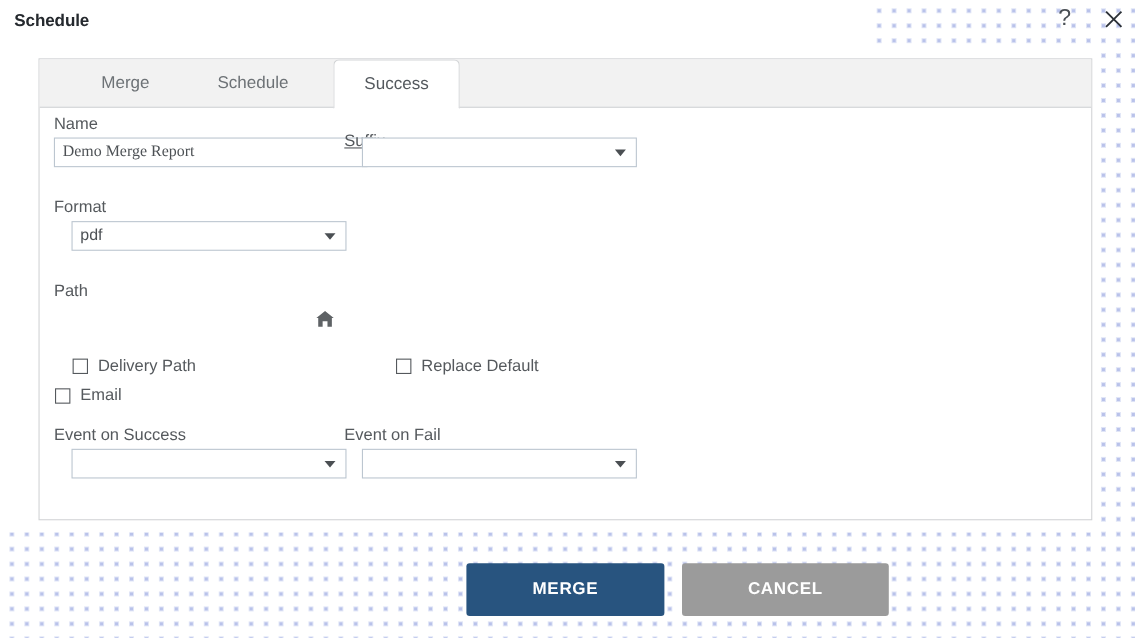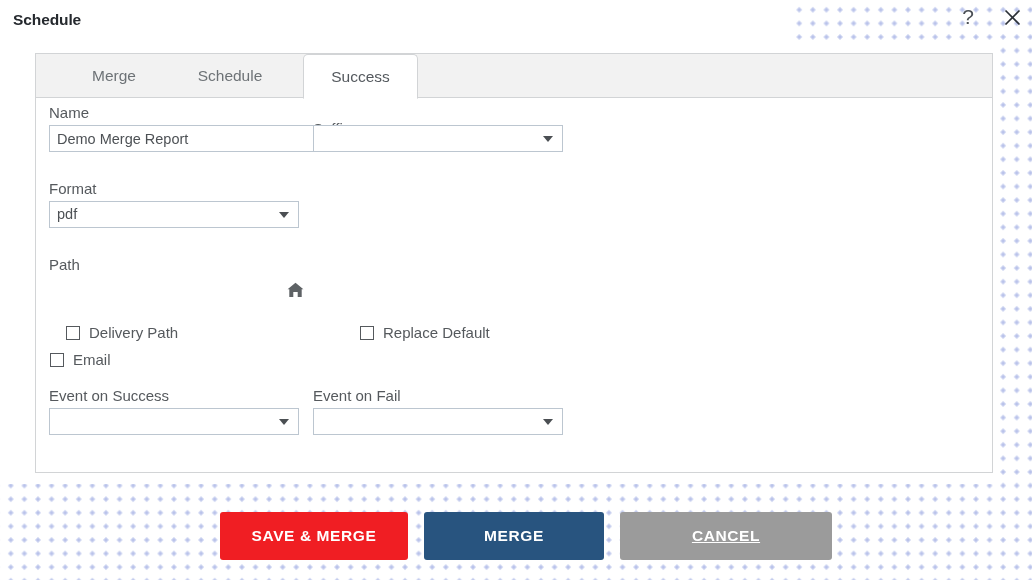--- a/index.html
+++ b/index.html
@@ -138,35 +138,36 @@
     padding: 0 7px;
     outline: none;
   }
   .select-box {
     padding-right: 26px;
     line-height: 25px;
     cursor: pointer;
     user-select: none;
     overflow: hidden;
     white-space: nowrap;
+    margin-left: 16px;
   }
   .select-arrow {
     position: absolute;
     right: 9px;
     top: 10px;
     width: 0; height: 0;
     border-left: 5.5px solid transparent;
     border-right: 5.5px solid transparent;
     border-top: 6.5px solid #4b4f53;
     pointer-events: none;
   }
 
   
   #label-name       { left: 13px;  top: 6px; text-align: center; }
-  #input-name       { left: 13px;  top: 27px;  width: 285px; }
+  #input-name       { left: 13px;  top: 27px;  width: 285px; font-family: Liberation Serif, serif; }
   #label-suffix     { left: 277px; top: 22px; text-decoration: underline; }
   #select-suffix    { left: 277px; top: 27px;  width: 250px; }
 
   #label-format     { left: 13px;  top: 82px; }
   #select-format    { left: 13px;  top: 103px; width: 250px; }
 
   #label-path       { left: 13px;  top: 158px; }
   #input-path       { left: 13px;  top: 179px; width: 225px; }
   #home-icon        { position: absolute; left: 248px; top: 181px; width: 22px; height: 22px;
                       display:flex; align-items:center; justify-content:center; cursor:pointer; }
@@ -219,21 +220,21 @@
     font-size: 15.5px;
     font-weight: bold;
     letter-spacing: 0.6px;
     cursor: pointer;
     text-align: center;
     line-height: 48px;
     padding: 0;
   }
   #btn-save-merge { left: 220px; width: 188px; }
   #btn-merge      { left: 424px; width: 180px; }
-  #btn-cancel     { left: 620px; width: 212px; text-decoration: underline; }
+  #btn-cancel     { left: 620px; width: 188px; }
 </style>
 </head>
 <body>
 
 <div id="dots-bg"></div>
 <div class="mask" id="mask-top-left"></div>
 <div class="mask" id="mask-mid"></div>
 
 <div id="window-header">
   <div id="page-title">Schedule</div>
@@ -304,16 +305,15 @@
     <div class="field-label" id="label-event-fail">Event on Fail</div>
     <div class="select-box" id="select-event-fail">
       <span></span>
       <span class="select-arrow"></span>
     </div>
 
   </div>
 </div>
 
 <div id="action-bar">
-  <button class="action-button" id="btn-save-merge" style="background: rgb(240, 30, 35);">SAVE &amp; MERGE</button>
   <button class="action-button" id="btn-merge" style="background: rgb(40, 84, 127);">MERGE</button>
   <button class="action-button" id="btn-cancel" style="background: rgb(155, 155, 155);">CANCEL</button>
 </div>
 
 </body></html>

